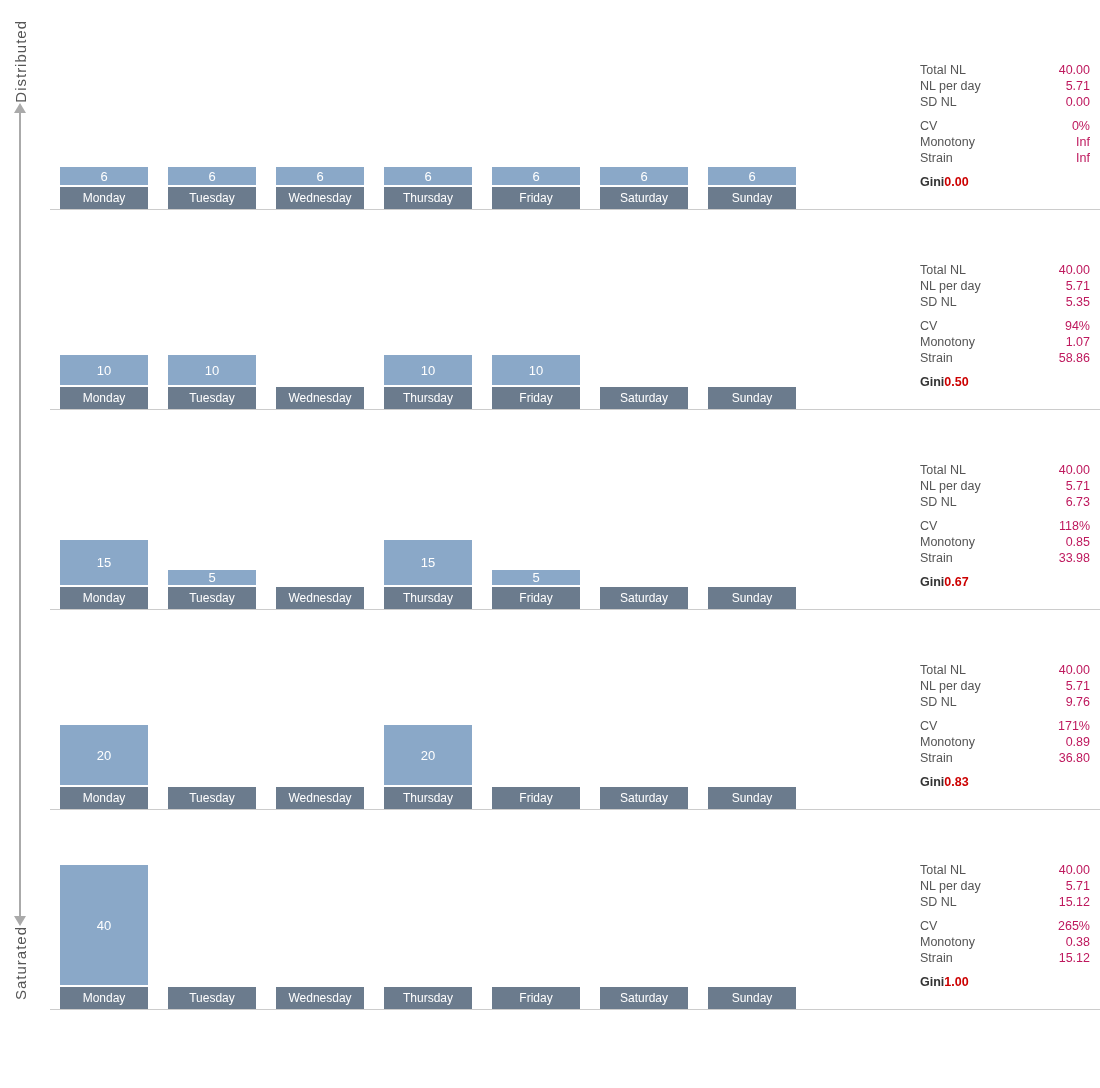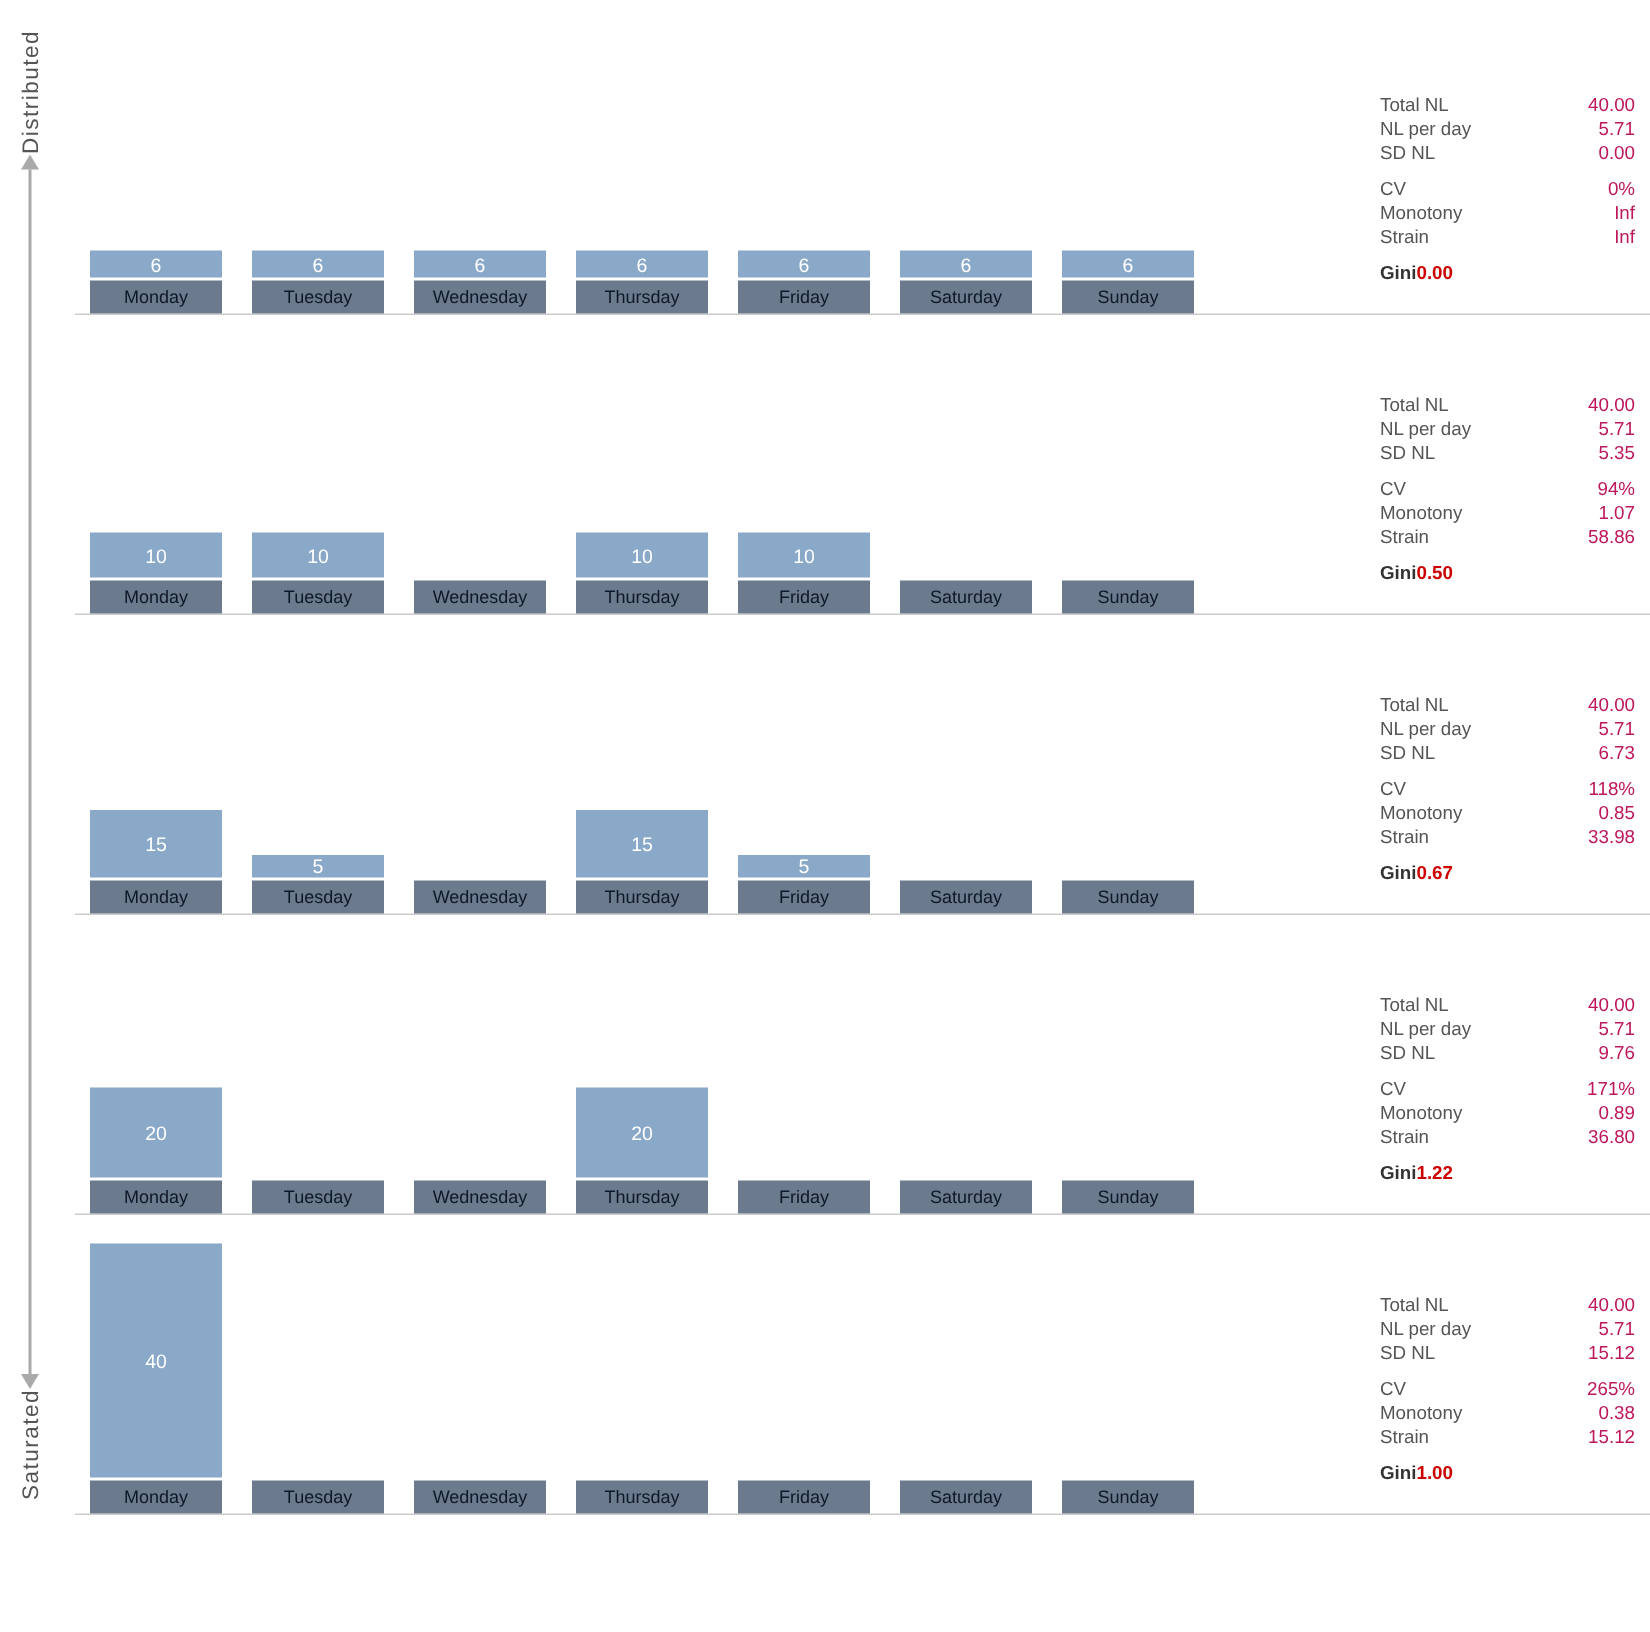--- a/index.html
+++ b/index.html
@@ -115,21 +115,21 @@
       font-size: 13px;
       display: flex;
       align-items: center;
       justify-content: center;
       width: 88px;
       border-radius: 0;
     }
 
     .day-label {
       background: #6b7b8d;
-      color: #0f172a;
+      color: #ffffff;
       font-size: 12px;
       width: 88px;
       text-align: center;
       padding: 4px 0;
       margin-top: 2px;
     }
 
     .stats-section {
       width: 200px;
       padding: 10px 10px 20px 20px;
@@ -453,30 +453,30 @@
         <span class="stat-label">Monotony</span>
         <span class="stat-value">0.89</span>
       </div>
       <div class="stat-row">
         <span class="stat-label">Strain</span>
         <span class="stat-value">36.80</span>
       </div>
     </div>
     <div class="gini-row">
       <span class="gini-label">Gini</span>
-      <span class="gini-value">1.22</span>
+      <span class="gini-value">0.83</span>
     </div>
   </div>
       </div>
       <div class="scenario">
         <div class="chart-section">
           <div style="height: 30px;"></div>
           <div class="bars-row">
             <div class="day-col">
-              <div class="bar" style="height: 156px;">40</div>
+              <div class="bar" style="height: 120px;">40</div>
               <div class="day-label">Monday</div>
             </div>
             <div class="day-col">
               <div style="height: 0px;"></div>
               <div class="day-label">Tuesday</div>
             </div>
             <div class="day-col">
               <div style="height: 0px;"></div>
               <div class="day-label">Wednesday</div>
             </div>

